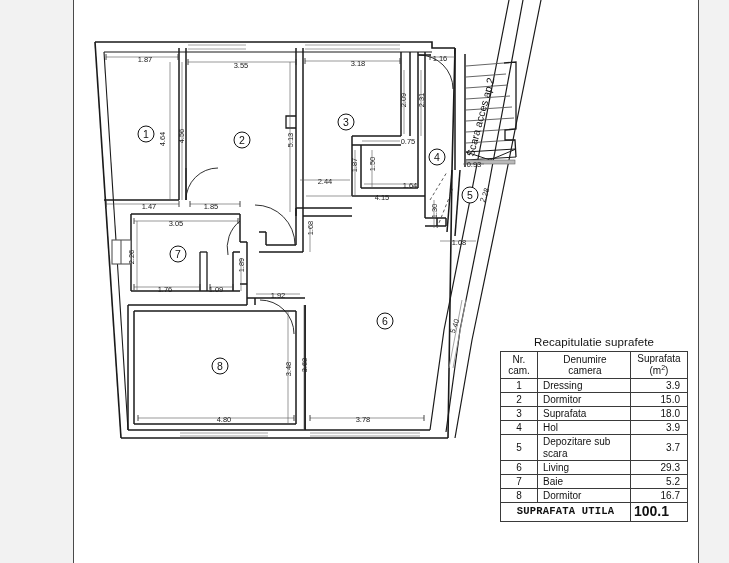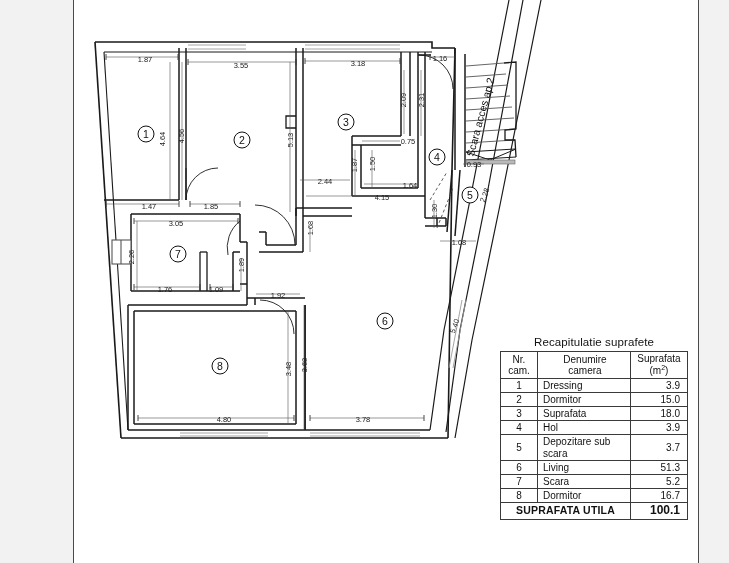--- a/index.html
+++ b/index.html
@@ -22,22 +22,22 @@
   table{border-collapse:collapse;width:188px;background:#fff;
         font-size:10px;color:#111;}
   table,th,td{border:1px solid #3a3a3a;}
   table{border-width:1.4px;}
   th,td{padding:1px 3px;line-height:1.12;}
   th{font-weight:normal;text-align:center;}
   .c-nr{width:30px;text-align:center;margin-top:20px;}
   .c-name{text-align:left;padding-left:5px;}
   .c-area{width:46px;text-align:right;padding-right:7px;}
   .sum-label{text-align:center;font-weight:bold;font-size:10.5px;
-             letter-spacing:.2px;}
-  .sum-val{text-align:right;font-weight:bold;font-size:12px;padding-right:7px;}
+             letter-spacing:.2px;font-family:Liberation Mono, monospace;}
+  .sum-val{font-weight:bold;font-size:14px;padding-right:7px;}
   tr.sumrow td{border-top:1.4px solid #2a2a2a;}
   .sup{font-size:7px;vertical-align:super;}
 
   
 </style>
 </head>
 <body>
 
 <div id="page">
 
@@ -427,25 +427,25 @@
             <td class="c-area">3.9</td>
           </tr>
           <tr>
             <td class="c-nr">5</td>
             <td class="c-name">Depozitare sub scara</td>
             <td class="c-area">3.7</td>
           </tr>
           <tr>
             <td class="c-nr">6</td>
             <td class="c-name">Living</td>
-            <td class="c-area">51.3</td>
+            <td class="c-area">29.3</td>
           </tr>
           <tr>
             <td class="c-nr">7</td>
-            <td class="c-name">Scara</td>
+            <td class="c-name">Baie</td>
             <td class="c-area">5.2</td>
           </tr>
           <tr>
             <td class="c-nr">8</td>
             <td class="c-name">Dormitor</td>
             <td class="c-area">16.7</td>
           </tr>
           <tr class="sumrow">
             <td class="sum-label" colspan="2">SUPRAFATA UTILA</td>
             <td class="sum-val">100.1</td>

